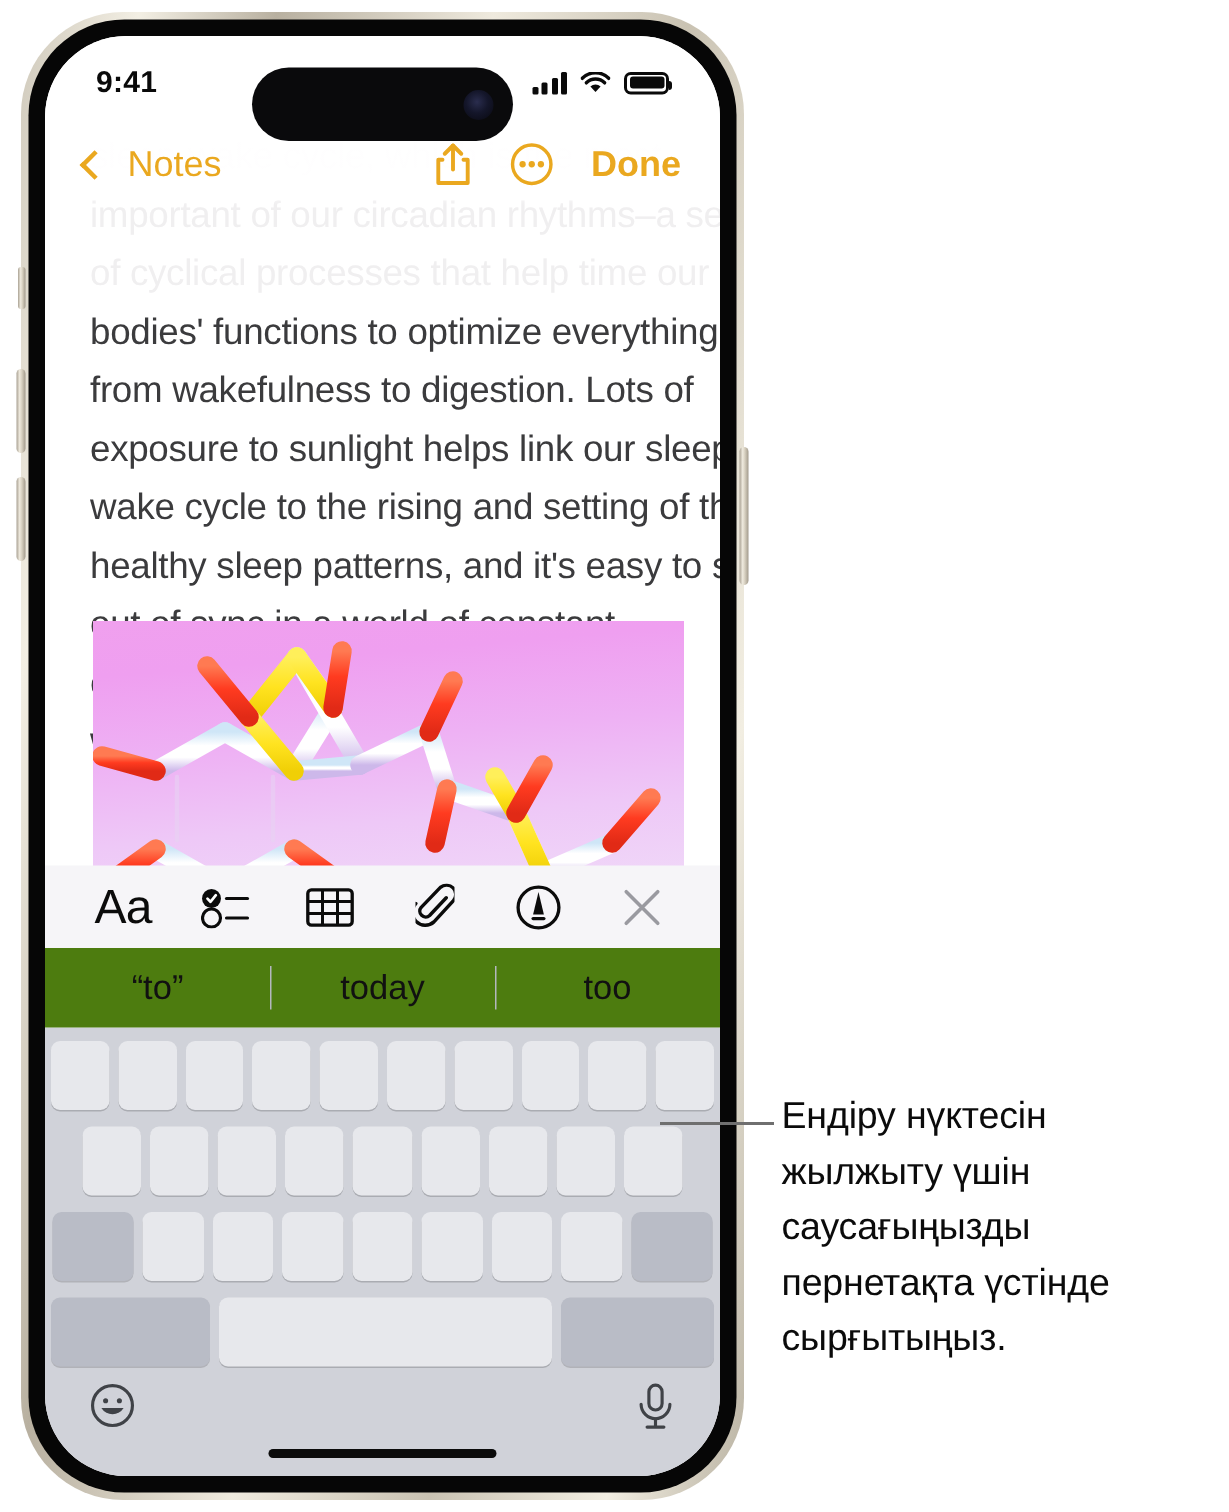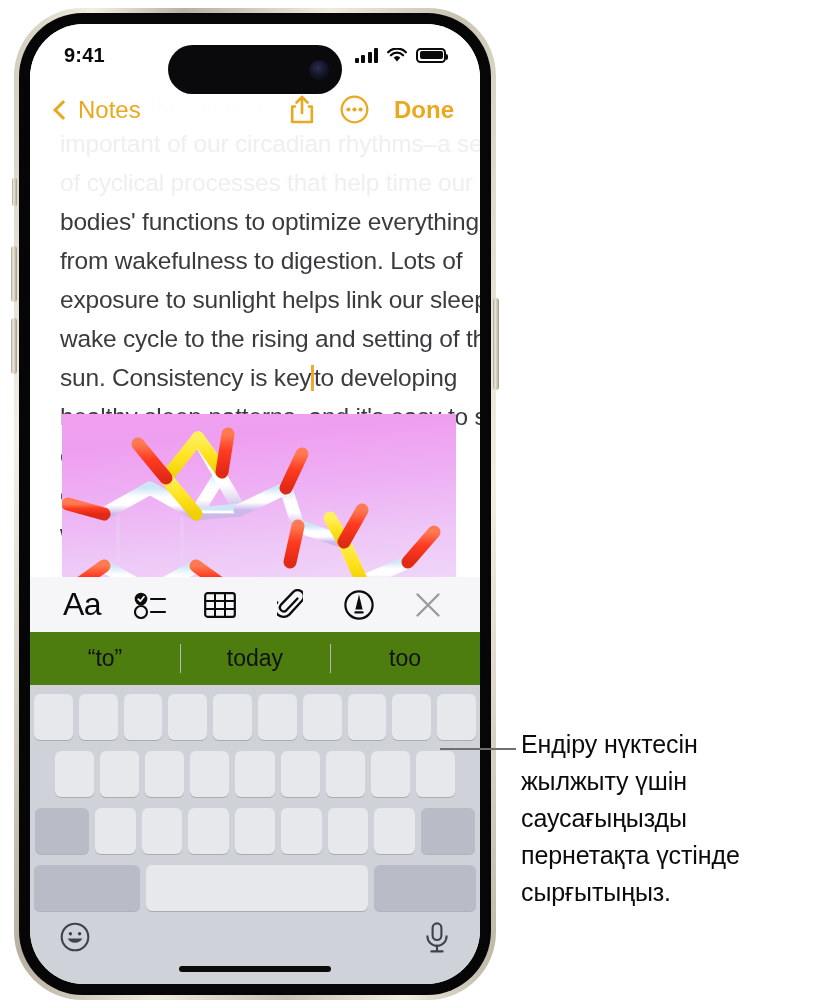--- a/index.html
+++ b/index.html
@@ -74,21 +74,21 @@
   
   #caret{ display:inline-block; width:2.5px; height:26px; background:#f0a92c;
           vertical-align:-5px; }
 
   
   #nav-bar{
     position:absolute; left:0; top:58px; width:100%; height:55px; z-index:35;
     display:flex; align-items:center; padding: 0 26px;
     background: linear-gradient(to bottom, rgba(255,255,255,.97) 0%, rgba(255,255,255,.97) 72%, rgba(255,255,255,0) 100%);
   }
-  #back-btn{ display:flex; align-items:center; gap:6px; color:#eaa81f; }
+  #back-btn{ display:flex; align-items:center; gap:13px; color:#eaa81f; }
   #back-chevron{ width:14px; height:14px; border-left:3.4px solid #eaa81f; border-bottom:3.4px solid #eaa81f;
                  transform:rotate(45deg); margin-right:2px;}
   #back-label{ font-size:24px; font-weight:400; color:#eaa81f; }
   #nav-right{ margin-left:auto; display:flex; align-items:center; gap:25px; }
   .nav-icon{ color:#eaa81f; display:flex; align-items:center; justify-content:center; }
   #done-btn{ font-size:24px; font-weight:700; color:#eaa81f; }
 
   
   #top-scrim{ position:absolute;left:0;top:0;width:100%;height:60px;background:#fff;z-index:30;}
 
@@ -173,21 +173,20 @@
 
         <div id="note-scroll">
           <div class="note-line faded">Sunlight has a profound impact on the</div>
           <div class="note-line faded">sleep-wake cycle, which is the most</div>
           <div class="note-line faded">important of our circadian rhythms–a series</div>
           <div class="note-line faded">of cyclical processes that help time our</div>
           <div class="note-line">bodies' functions to optimize everything</div>
           <div class="note-line">from wakefulness to digestion. Lots of</div>
           <div class="note-line">exposure to sunlight helps link our sleep-</div>
           <div class="note-line">wake cycle to the rising and setting of the</div>
-          <div class="note-line"><span>sun. Consistency is key</span><span id="caret"></span><span>to developing</span></div>
           <div class="note-line">healthy sleep patterns, and it's easy to slip</div>
           <div class="note-line">out of sync in a world of constant</div>
           <div class="note-line">connection, where many are used to</div>
           <div class="note-line">working across multiple timezones.</div>
         </div>
 
         <div id="note-image">
           <svg viewBox="0 0 394 175" xmlns="http://www.w3.org/2000/svg">
             <defs>
               <linearGradient id="wb" x1="0" y1="0" x2="0" y2="1">

